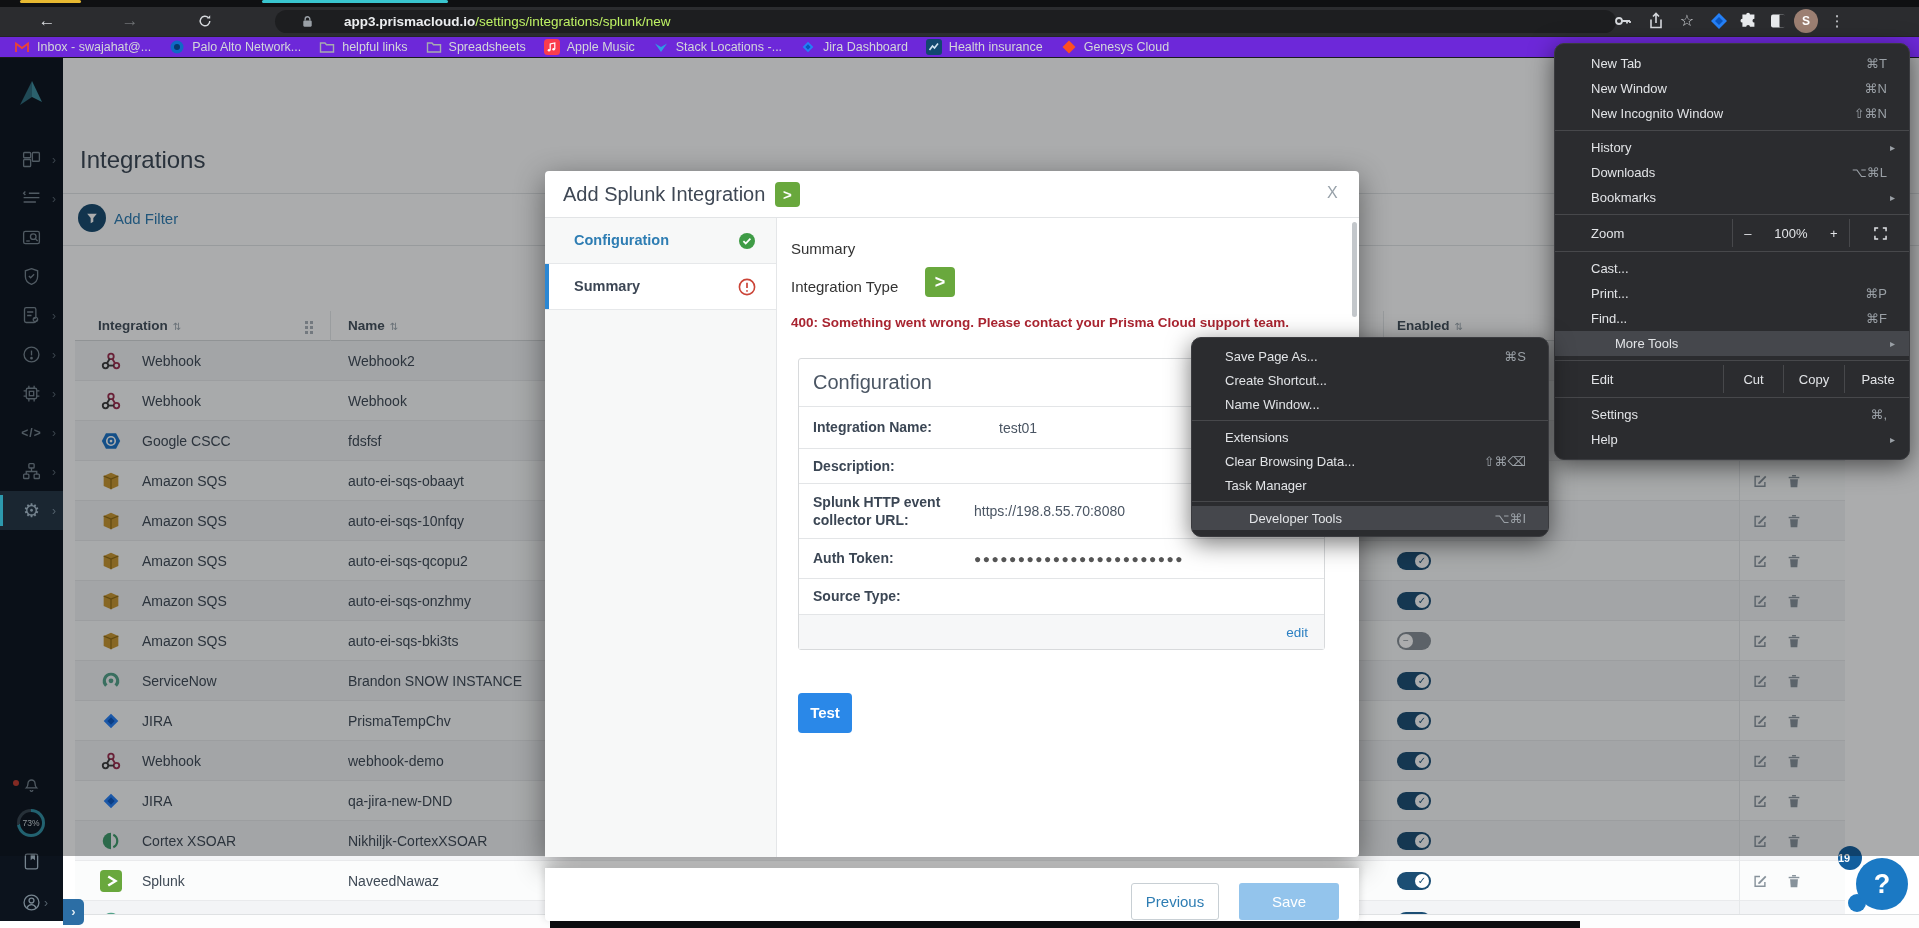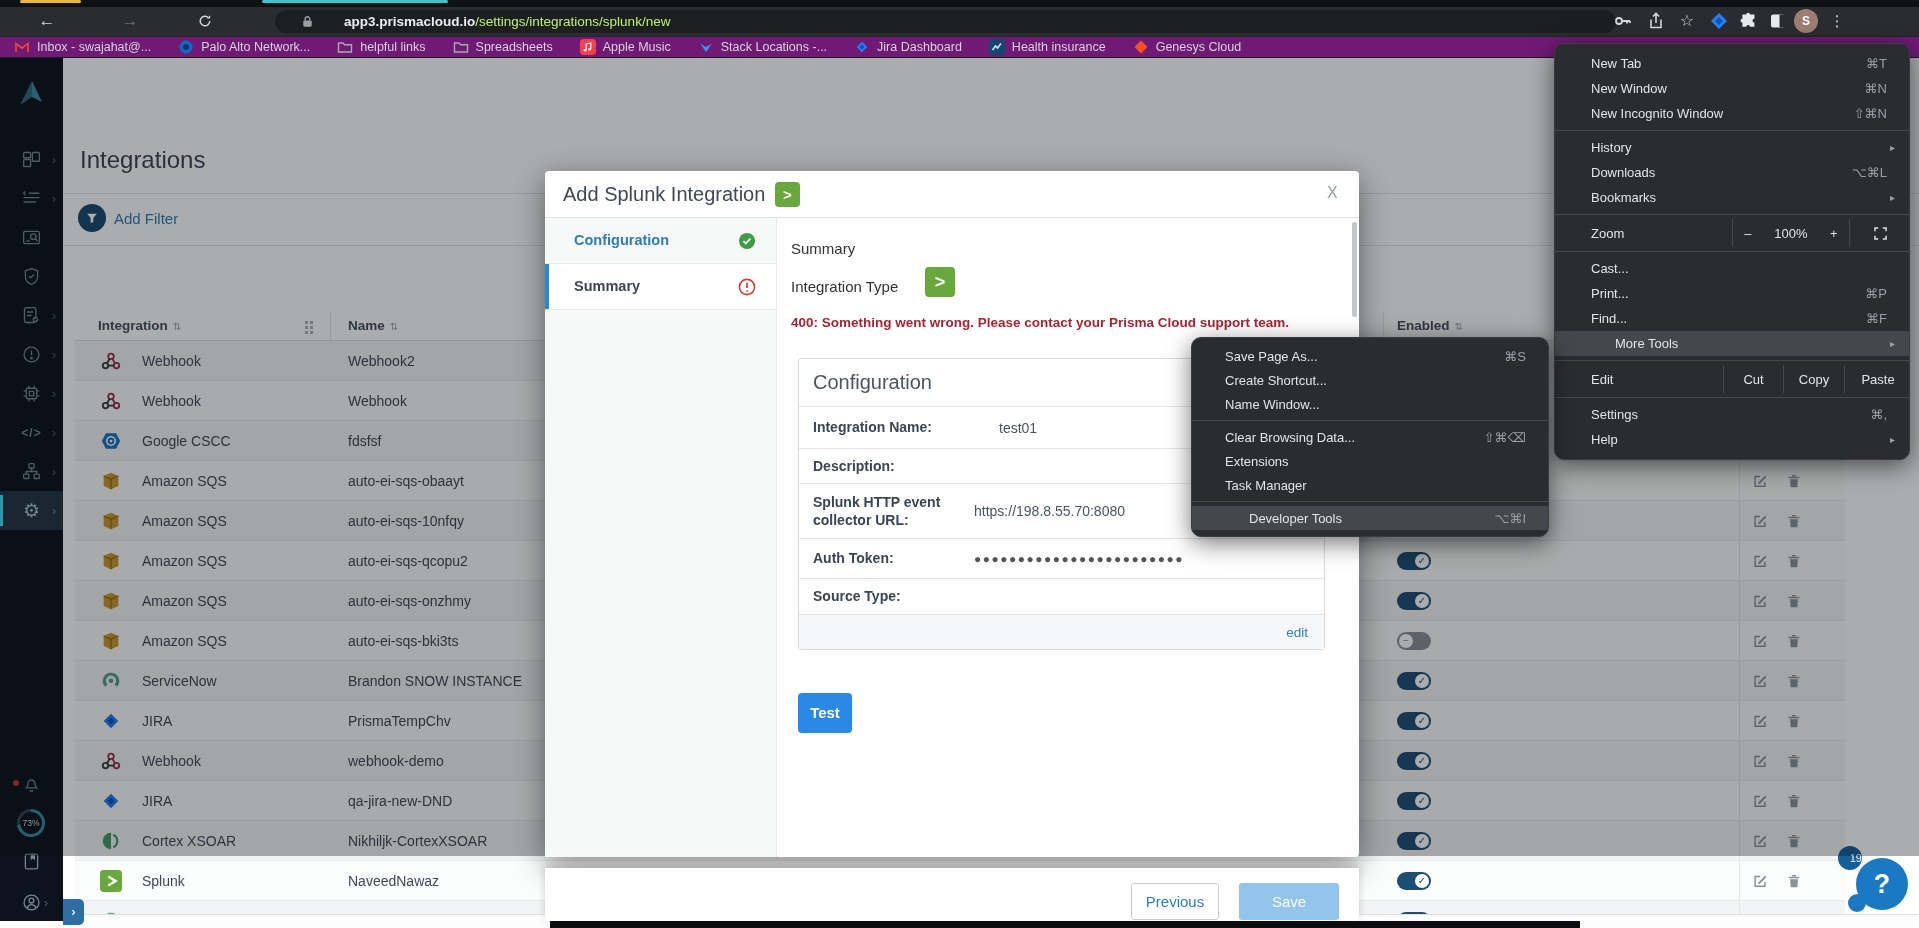--- a/index.html
+++ b/index.html
@@ -14,21 +14,21 @@
   .toolbar{left:0;top:7px;width:1919px;height:29px;background:#2b2c2f;}
   .navbtn{position:absolute;top:2px;width:26px;height:24px;color:#d5d8dc;font-size:17px;text-align:center;line-height:24px;}
   .navbtn.dim{color:#6e7174;}
   .urlbar{position:absolute;left:275px;top:3px;width:1341px;height:23px;background:#1d1e20;border-radius:12px;color:#e8eaed;}
   .urlbar .lock{position:absolute;left:25px;top:4px;width:15px;height:15px;}
   .urlbar .host{position:absolute;left:69px;top:4px;font-size:13.5px;font-weight:bold;color:#eceef0;white-space:nowrap;}
   .urlbar .path{font-weight:normal;color:#bef264;}
   .tb-ic{position:absolute;top:4px;width:20px;height:20px;}
   .tb-char{position:absolute;top:2px;color:#d5d8dc;font-size:16px;line-height:24px;width:20px;text-align:center;}
   .avatar{position:absolute;left:1794px;top:2px;width:24px;height:24px;border-radius:50%;background:#9c7f72;color:#fff;font-size:12px;font-weight:bold;text-align:center;line-height:24px;}
-  .bookmarks{left:0;top:36px;width:1919px;height:22px;background:#701a75;border-top:1px solid #242528;border-bottom:1px solid #1a1b1d;display:flex;align-items:center;padding-left:14px;gap:27px;overflow:hidden;}
+  .bookmarks{left:0;top:36px;width:1919px;height:22px;background:#6d28d9;border-top:1px solid #242528;border-bottom:1px solid #1a1b1d;display:flex;align-items:center;padding-left:14px;gap:18px;overflow:hidden;}
   .bm-item{display:flex;align-items:center;gap:7px;white-space:nowrap;}
   .bm-icon{width:16px;height:16px;display:inline-flex;}
   .bm-icon svg{width:16px;height:16px;}
   .bm-label{color:#d3d6da;font-size:12.5px;}
 
   
   .page{left:0;top:58px;width:1919px;height:870px;background:#fff;}
   .sidebar{position:absolute;left:0;top:0;width:63px;height:863px;background:#0c131d;}
   .side-logo{position:absolute;left:13px;top:20px;width:36px;height:36px;}
   .side-items{position:absolute;left:0;top:82px;width:63px;}
@@ -109,21 +109,21 @@
   .test-btn{position:absolute;left:253px;top:522px;width:54px;height:40px;background:#2a88e8;border-radius:4px;color:#fff;font-size:15px;font-weight:bold;text-align:center;line-height:40px;}
   .m-scroll{position:absolute;left:807px;top:51px;width:5px;height:95px;background:#c3c7cb;border-radius:3px;}
   .m-footer{left:545px;top:868px;width:814px;height:53px;background:#fff;border-radius:0 0 4px 4px;box-shadow:0 -2px 8px rgba(0,0,0,.18);z-index:46;}
   .btn-prev{position:absolute;left:586px;top:15px;width:88px;height:37px;background:#fff;border:1px solid #c8cfd4;border-radius:3px;color:#2e7db3;font-size:15px;text-align:center;line-height:35px;}
   .btn-save{position:absolute;left:694px;top:15px;width:100px;height:37px;background:#93c4ec;border-radius:3px;color:#fff;font-size:15px;text-align:center;line-height:37px;}
 
   
   .help{z-index:55;}
   .help .tail{position:absolute;left:1848px;top:894px;width:18px;height:18px;border-radius:50%;background:#1b79c4;}
   .help .main{position:absolute;left:1856px;top:858px;width:52px;height:52px;border-radius:50%;background:#1b79c4;color:#fff;font-size:27px;font-weight:bold;text-align:center;line-height:52px;}
-  .help .badge{position:absolute;left:1838px;top:846px;width:24px;height:24px;border-radius:50%;background:#135f9e;color:#fff;font-size:11px;font-weight:normal;text-align:right;line-height:24px;}
+  .help .badge{position:absolute;left:1838px;top:846px;width:24px;height:24px;border-radius:50%;background:#135f9e;color:#fff;font-size:11px;font-weight:bold;text-align:left;line-height:24px;}
 
   
   .cmenu{background:#2b2c2f;border:1px solid #3a3b3f;border-radius:10px;box-shadow:0 6px 24px rgba(0,0,0,.55);z-index:60;padding:7px 0;font-size:13px;color:#e2e4e7;}
   .menu-main{left:1554px;top:43px;width:356px;}
   .menu-sub{left:1191px;top:337px;width:358px;padding:6px 0;}
   .mi{position:relative;height:25px;display:flex;align-items:center;}
   .menu-sub .mi{height:24px;}
   .mi .ml{margin-left:36px;}
   .menu-sub .mi .ml{margin-left:33px;}
   .mi .ms{position:absolute;right:22px;color:#9aa0a6;}
@@ -910,25 +910,25 @@
         <span class="ms">⌘S</span>
       </div>
       <div class="mi">
         <span class="ml">Create Shortcut...</span>
       </div>
       <div class="mi">
         <span class="ml">Name Window...</span>
       </div>
       <div class="menu-sep"></div>
       <div class="mi">
+        <span class="ml">Extensions</span>
+      </div>
+      <div class="mi">
         <span class="ml">Clear Browsing Data...</span>
         <span class="ms">⇧⌘⌫</span>
-      </div>
-      <div class="mi">
-        <span class="ml">Extensions</span>
       </div>
       <div class="mi">
         <span class="ml">Task Manager</span>
       </div>
       <div class="menu-sep"></div>
       <div class="mi hl">
         <span class="ml">Developer Tools</span>
         <span class="ms">⌥⌘I</span>
       </div>
     </div>

